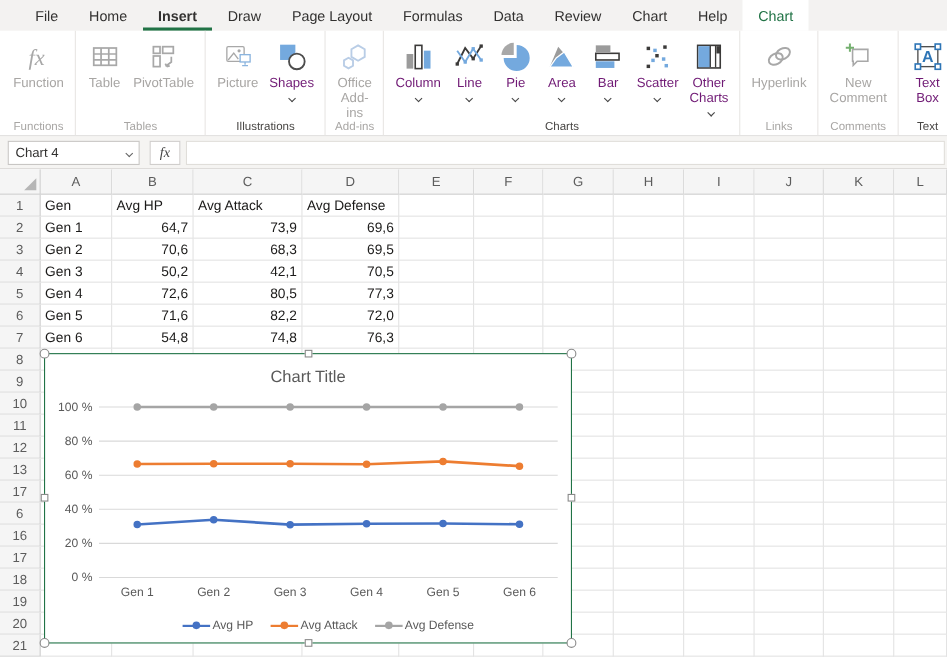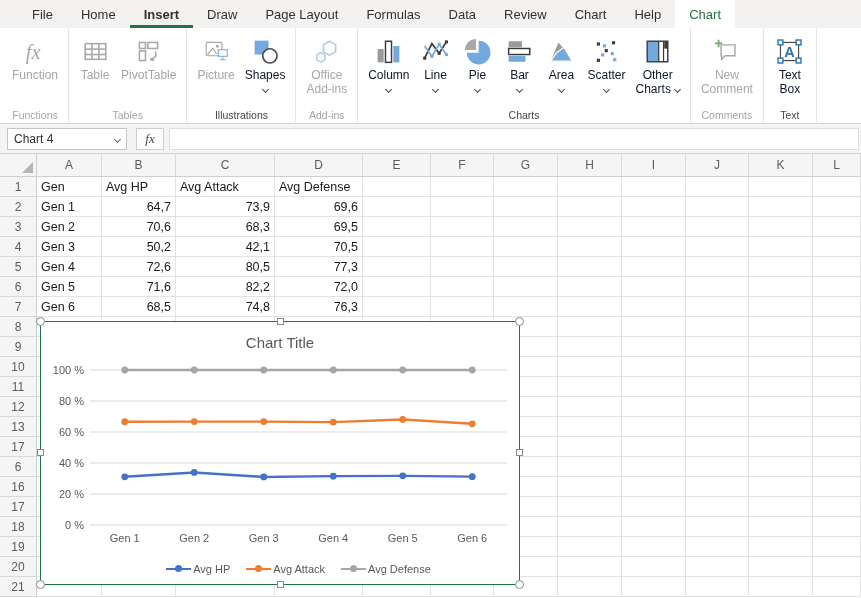--- a/index.html
+++ b/index.html
@@ -19,21 +19,21 @@
   #ribbon { position:absolute; top:28px; left:0; right:0; height:96px;
             background:#fff; border-bottom:1px solid #d8d6d4; display:flex; padding-left:2px; }
   .rgroup { position:relative; display:flex; align-items:flex-start;
             padding:3px 5px 17px 5px; border-right:1px solid #e8e6e4; }
   .rgroup-label { position:absolute; bottom:2px; left:0; right:0; text-align:center;
                   font-size:10.5px; color:#484644; white-space:nowrap; }
   .rgroup.muted .rgroup-label { color:#a8a6a4; }
   .rbtn { display:flex; flex-direction:column; align-items:center; padding:2px 5px 0 5px; }
   .ricon { width:32px; height:36px; display:flex; align-items:center; justify-content:center; }
   .ricon svg { width:29px; height:29px; }
-  .rlabel { font-size:12px; line-height:13.5px; color:#0f172a; text-align:center;
+  .rlabel { font-size:12px; line-height:13.5px; color:#701a75; text-align:center;
             max-width:66px; white-space:pre-line; }
   .rbtn.disabled .rlabel { color:#a8a6a4; }
   .chevrow { height:11px; margin-top:3px; display:flex; justify-content:center; }
   .chev { display:inline-block; width:5px; height:5px; border-right:1.4px solid #494949;
           border-bottom:1.4px solid #494949; transform:rotate(45deg); margin-top:1px; }
   .chev.inline { margin-left:4px; margin-bottom:1px; }
 
   
   #fxbar { position:absolute; top:124px; left:0; right:0; height:30px; background:#f5f4f2;
            border-bottom:1px solid #d4d2d0; display:flex; align-items:center; }
@@ -220,38 +220,38 @@
             </svg>
           </span>
           <div class="rlabel">Pie</div>
           <div class="chevrow">
             <span class="chev"></span>
           </div>
         </div>
         <div class="rbtn">
           <span class="ricon">
             <svg viewBox="0 0 24 24">
+              <path d="M3 20 L9.5 4.5 L15 11 L21 20 Z" fill="#9b9b9b"></path>
+              <path d="M3 20 L8 13 L14 8.5 L21 20 Z" fill="#74A9DE" stroke="#fff" stroke-width="1"></path>
+            </svg>
+          </span>
+          <div class="rlabel">Area</div>
+          <div class="chevrow">
+            <span class="chev"></span>
+          </div>
+        </div>
+        <div class="rbtn">
+          <span class="ricon">
+            <svg viewBox="0 0 24 24">
               <rect x="3" y="3.5" width="11" height="5" fill="#9b9b9b"></rect>
               <rect x="3" y="9.5" width="17.5" height="5" fill="#fff" stroke="#3b3a39" stroke-width="1.2"></rect>
               <rect x="3" y="15.5" width="14" height="5" fill="#74A9DE"></rect>
             </svg>
           </span>
           <div class="rlabel">Bar</div>
-          <div class="chevrow">
-            <span class="chev"></span>
-          </div>
-        </div>
-        <div class="rbtn">
-          <span class="ricon">
-            <svg viewBox="0 0 24 24">
-              <path d="M3 20 L9.5 4.5 L15 11 L21 20 Z" fill="#9b9b9b"></path>
-              <path d="M3 20 L8 13 L14 8.5 L21 20 Z" fill="#74A9DE" stroke="#fff" stroke-width="1"></path>
-            </svg>
-          </span>
-          <div class="rlabel">Area</div>
           <div class="chevrow">
             <span class="chev"></span>
           </div>
         </div>
         <div class="rbtn">
           <span class="ricon">
             <svg viewBox="0 0 24 24">
               <g fill="#3b3a39">
                 <rect x="4" y="4.5" width="2.6" height="2.6"></rect>
                 <rect x="16.5" y="3.5" width="2.6" height="2.6"></rect>
@@ -278,20 +278,32 @@
               <rect x="4.1" y="4.1" width="8.9" height="15.8" fill="#74A9DE"></rect>
               <line x1="13" y1="4" x2="13" y2="20" stroke="#3b3a39"></line>
               <line x1="17" y1="4" x2="17" y2="20" stroke="#3b3a39"></line>
               <rect x="17.6" y="4.1" width="2.8" height="5.5" fill="#3b3a39"></rect>
             </svg>
           </span>
           <div class="rlabel">Other
 Charts<span class="chev inline"></span></div>
         </div>
         <div class="rgroup-label">Charts</div>
+      </div>
+      <div class="rgroup muted">
+        <div class="rbtn disabled">
+          <span class="ricon">
+            <svg viewBox="0 0 24 24" fill="none" stroke="#a8a8a8" stroke-width="1.5">
+              <ellipse cx="9.3" cy="13.8" rx="5.6" ry="3.9" transform="rotate(-28 9.3 13.8)"></ellipse>
+              <ellipse cx="14.7" cy="9.8" rx="5.6" ry="3.9" transform="rotate(-28 14.7 9.8)"></ellipse>
+            </svg>
+          </span>
+          <div class="rlabel">Hyperlink</div>
+        </div>
+        <div class="rgroup-label">Links</div>
       </div>
       <div class="rgroup muted">
         <div class="rbtn disabled">
           <span class="ricon">
             <svg viewBox="0 0 24 24" fill="none">
               <path d="M7.5 6.5 h11.5 v9 h-8 l-3 3 v-3 h-0.5 z" stroke="#a8a8a8" stroke-width="1.2"></path>
               <path d="M5.5 2.2 v6.2 M2.4 5.3 h6.2" stroke="#74b06f" stroke-width="1.5"></path>
             </svg>
           </span>
           <div class="rlabel">New
@@ -433,21 +445,21 @@
         <div class="g-cell" style="width: 64px;"></div>
         <div class="g-cell" style="width: 64px;"></div>
         <div class="g-cell" style="width: 64px;"></div>
         <div class="g-cell" style="width: 63px;"></div>
         <div class="g-cell" style="width: 64px;"></div>
         <div class="g-cell" style="width: 48px;"></div>
       </div>
       <div class="g-row">
         <div class="g-rowhead">7</div>
         <div class="g-cell" style="width: 65px;">Gen 6</div>
-        <div class="g-cell num" style="width: 74px;">68,5</div>
+        <div class="g-cell num" style="width: 74px;">54,8</div>
         <div class="g-cell num" style="width: 99px;">74,8</div>
         <div class="g-cell num" style="width: 88px;">76,3</div>
         <div class="g-cell" style="width: 68px;"></div>
         <div class="g-cell" style="width: 63px;"></div>
         <div class="g-cell" style="width: 64px;"></div>
         <div class="g-cell" style="width: 64px;"></div>
         <div class="g-cell" style="width: 64px;"></div>
         <div class="g-cell" style="width: 63px;"></div>
         <div class="g-cell" style="width: 64px;"></div>
         <div class="g-cell" style="width: 48px;"></div>

